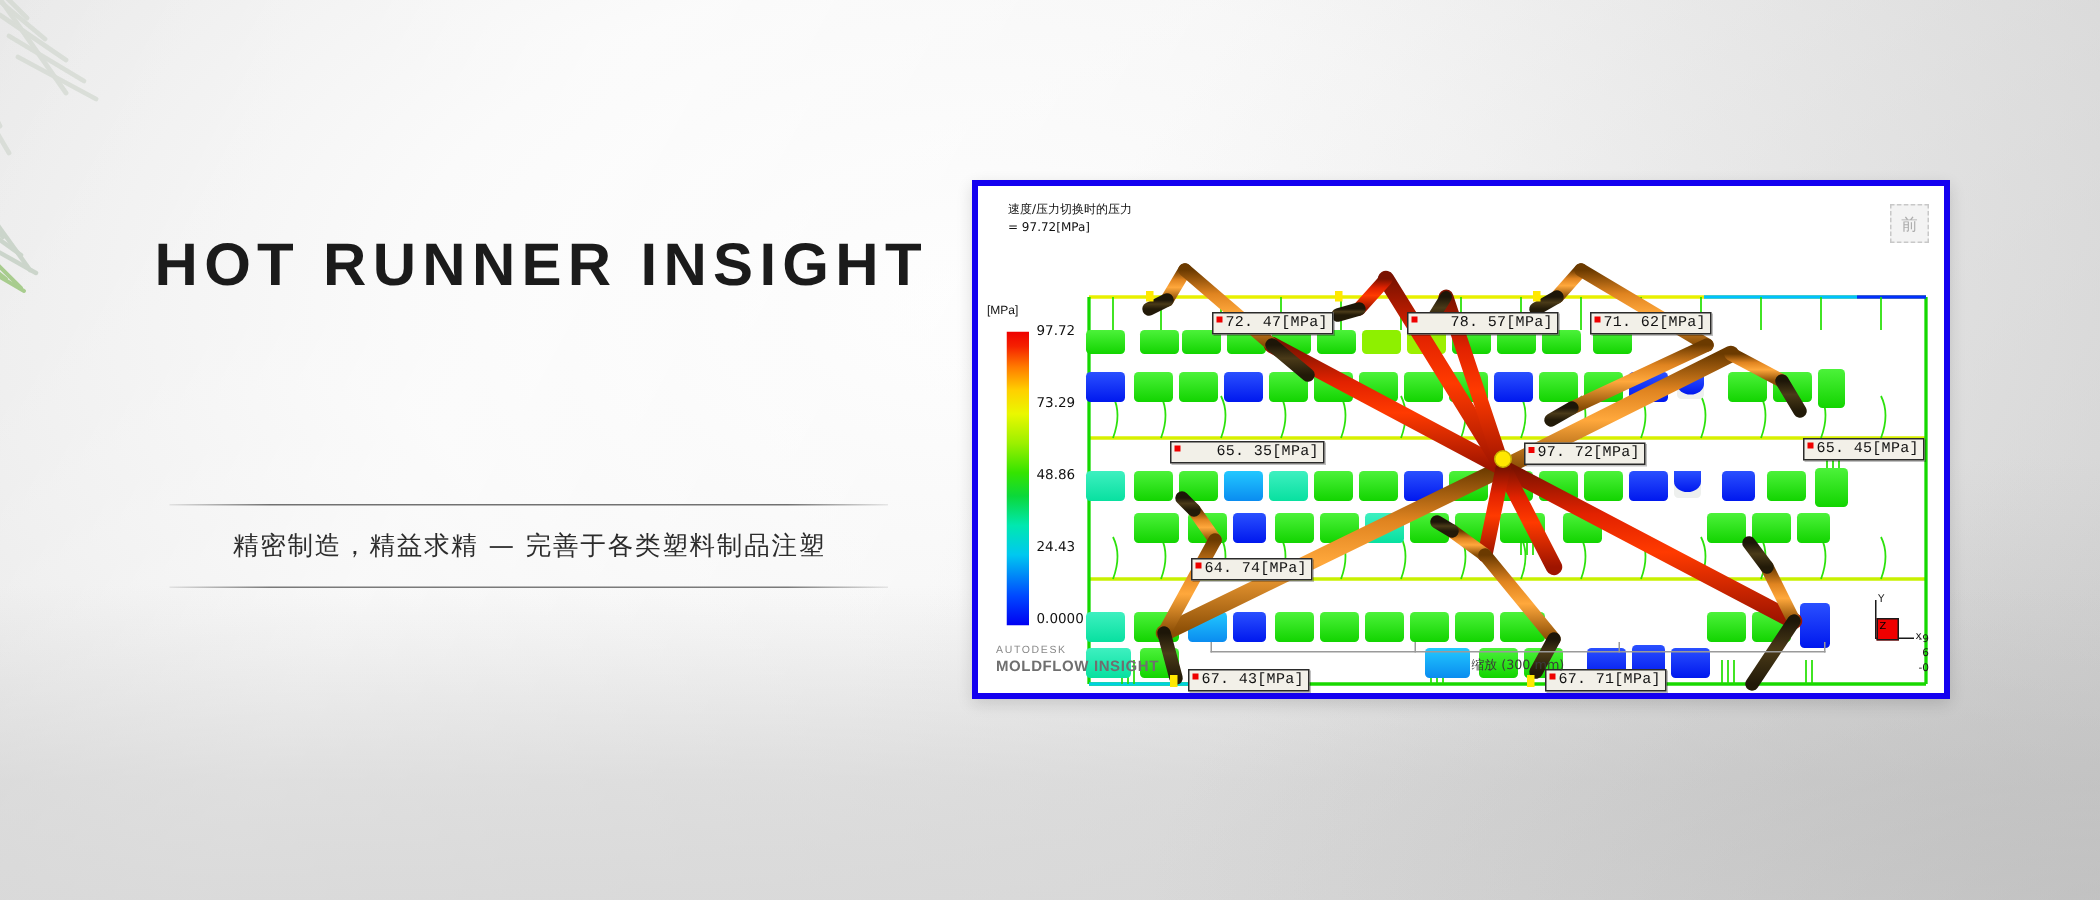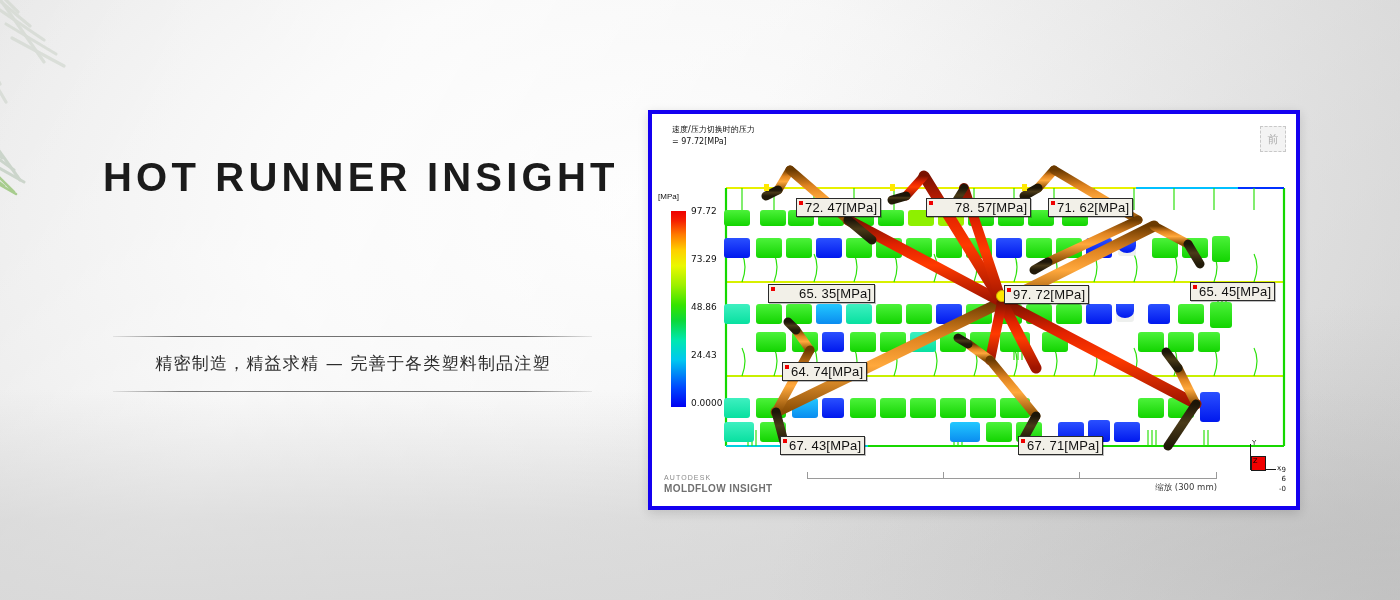--- a/index.html
+++ b/index.html
@@ -67,21 +67,21 @@
     background:#2a5ca8;color:#fff;border:0;
     font-size:27px;font-weight:bold;letter-spacing:2px;
     font-family:"DejaVu Sans","Liberation Sans",sans-serif;
     display:flex;align-items:center;justify-content:center;
     box-shadow:0 2px 5px rgba(0,0,0,.18);
     text-align:center;cursor:pointer;
   }
 
   
   .screen{
-    position:absolute;left:648px;top:110px;width:652px;height:400px;
+    position:absolute;left:648px;top:120px;width:652px;height:346px;
     border:4px solid #1400f0;background:#fff;box-sizing:border-box;
     box-shadow:0 3px 10px rgba(0,0,0,.14);
   }
   .screen-inner{position:absolute;inset:0;overflow:hidden;background:#fff;}
 
   .hdr{position:absolute;left:20px;top:10px;font-size:8px;color:#111;line-height:1.45;
        font-family:"DejaVu Sans","Liberation Sans",sans-serif;white-space:pre;}
 
   .view-btn{
     position:absolute;right:10px;top:12px;width:24px;height:24px;
@@ -101,37 +101,38 @@
   .legend-tick{position:absolute;left:33px;font-size:9px;color:#111;
                font-family:"DejaVu Sans","Liberation Sans",sans-serif;}
 
   
   .plot{position:absolute;left:66px;top:40px;width:586px;height:300px;}
   .plot svg{display:block;}
 
   
   .callout{
     position:absolute;background:#f2f0e8;border:1px solid #2b2b2b;
-    font-size:13px;color:#111;padding:1px 3px 1px 8px;white-space:nowrap;
-    font-family:Liberation Sans, sans-serif;letter-spacing:.2px;
+    font-size:10px;color:#111;padding:1px 3px 1px 8px;white-space:nowrap;
+    font-family:Liberation Mono, monospace;letter-spacing:.2px;
     box-shadow:1px 1px 0 rgba(0,0,0,.25);
+    margin-left:12px;
   }
   .callout::before{
     content:"";position:absolute;left:2px;top:2px;width:4px;height:4px;background:#ef0000;
   }
 
   
   .brand{position:absolute;left:12px;bottom:12px;color:#8a8a8a;line-height:1.15;}
   .brand .b1{font-size:7px;letter-spacing:1.1px;}
   .brand .b2{font-size:10px;font-weight:bold;letter-spacing:.4px;color:#6f6f6f;}
 
   .scalebar{position:absolute;left:155px;bottom:10px;width:410px;height:26px;}
   .sb-line{position:absolute;left:0;right:0;top:8px;height:1px;background:#9a9a9a;}
   .sb-tick{position:absolute;top:2px;width:1px;height:7px;background:#9a9a9a;}
-  .sb-label{position:absolute;left:0;right:0;top:12px;text-align:right;font-size:8.5px;color:#3a3a3a;
+  .sb-label{position:absolute;left:0;right:0;top:12px;text-align:center;font-size:8.5px;color:#3a3a3a;
             font-family:"DejaVu Sans","Liberation Sans",sans-serif;}
 
   .triad{position:absolute;right:10px;bottom:14px;width:46px;height:52px;}
   .triad .ax{position:absolute;background:#1a1a1a;}
   .triad .yline{left:10px;top:4px;width:1px;height:26px;}
   .triad .xline{left:10px;top:29px;width:26px;height:1px;}
   .triad .zbox{position:absolute;left:11px;top:16px;width:13px;height:13px;background:#f00000;border:1px solid #1a1a1a;}
   .triad span{position:absolute;font-size:7px;color:#1a1a1a;font-family:"DejaVu Sans","Liberation Sans",sans-serif;}
   .triad .zlbl{left:13px;top:17px;font-size:6.5px;color:#000;}
   .triad-nums{position:absolute;right:0;bottom:-2px;text-align:right;font-size:7px;color:#1a1a1a;line-height:1.35;

